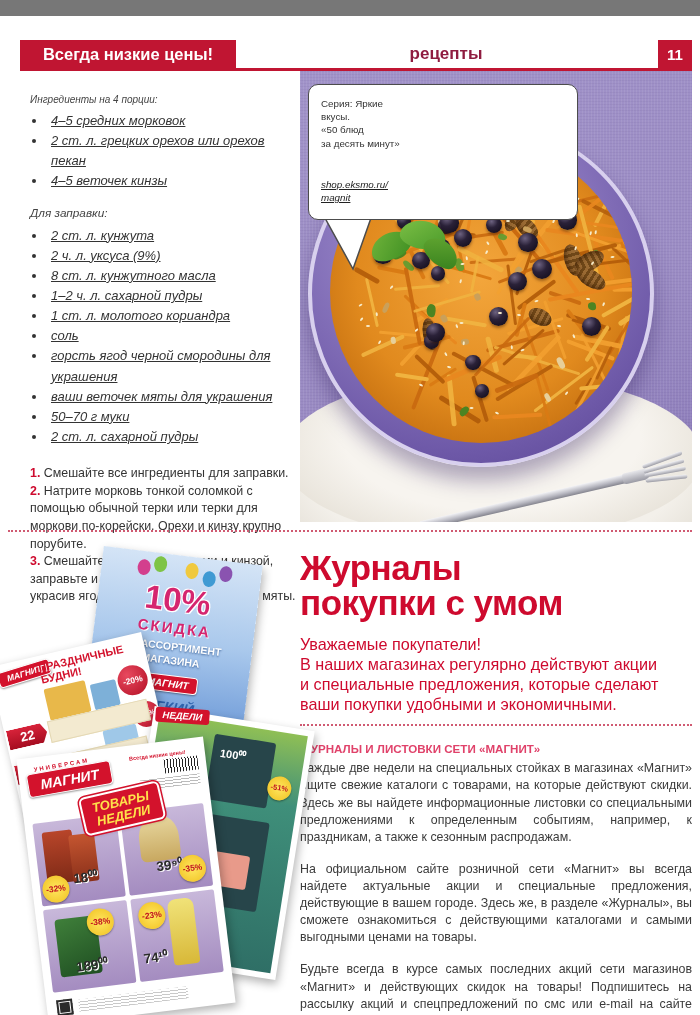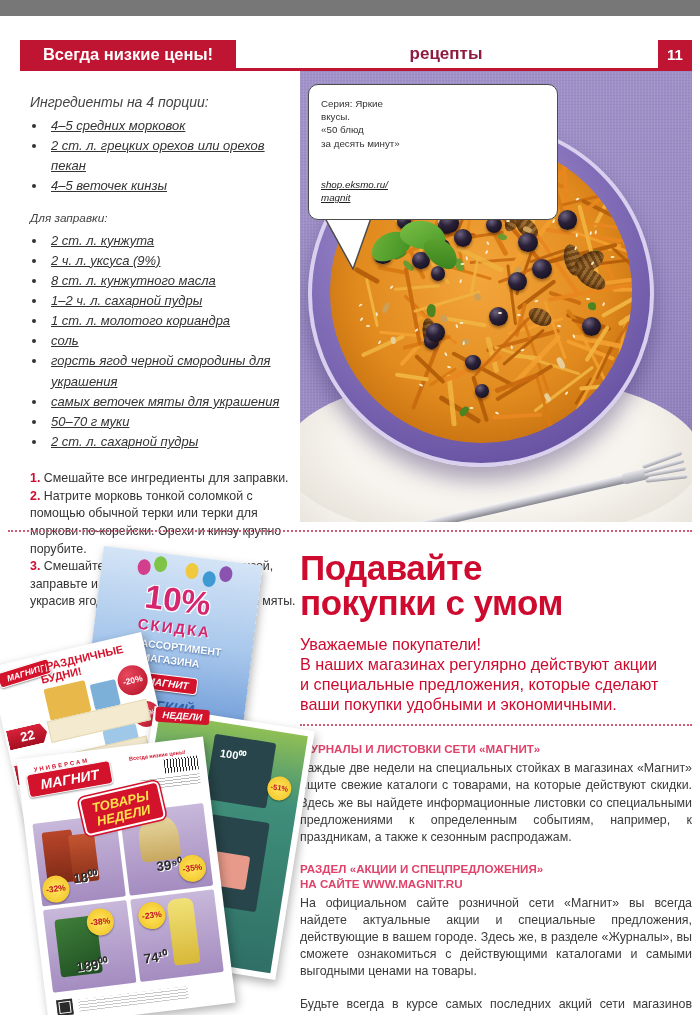--- a/index.html
+++ b/index.html
@@ -13,21 +13,21 @@
   .hdr-line{position:absolute;left:20px;top:52px;width:664px;height:3px;background:#c01532;}
   .hdr-section{position:absolute;left:236px;top:28px;width:420px;text-align:center;
     color:#8f1c40;font-weight:bold;font-size:17px;}
   .hdr-ribbon{position:absolute;left:658px;top:24px;width:34px;height:62px;background:#c01532;
     clip-path:polygon(0 0,100% 0,100% 72%,50% 100%,0 72%);color:#fff;font-weight:bold;
     font-size:15px;text-align:center;padding-top:6px;box-sizing:border-box;}
 
   
   .recipe{position:absolute;left:30px;top:58px;width:266px;color:#333;}
   .recipe-title{color:#8f1c40;font-weight:bold;font-size:23.5px;line-height:1.13;}
-  .ing-label{font-style:italic;font-size:14px;color:#444;margin-top:20px;}
+  .ing-label{font-style:italic;font-size:10px;color:#444;margin-top:20px;}
   .ing-list{margin:6px 0 0 0;padding-left:17px;font-style:italic;font-size:13px;line-height:1.55;color:#333;text-decoration:underline;}
   .ing-list li{padding-left:4px;}
   .dress-label{font-style:italic;font-size:11.8px;color:#444;margin-top:14px;}
   .steps{margin-top:18px;font-size:12.4px;line-height:1.42;color:#333;}
   .stepnum{color:#ce0a2e;font-weight:bold;}
 
   
   .photo{position:absolute;left:300px;top:55px;width:392px;height:451px;overflow:hidden;
     background:
       repeating-linear-gradient(90deg,rgba(255,255,255,.07) 0 1px,transparent 1px 3px),
@@ -49,21 +49,21 @@
   .fork{position:absolute;left:118px;top:442px;width:272px;height:26px;transform:rotate(-13deg);transform-origin:left center;}
   .fork-handle{position:absolute;left:0;top:9px;width:215px;height:9px;border-radius:5px;
     background:linear-gradient(180deg,#f2f2f5,#b9b9c2 55%,#84848e);}
   .fork-neck{position:absolute;left:210px;top:8px;width:26px;height:11px;
     background:linear-gradient(180deg,#e8e8ec,#9a9aa4);border-radius:3px;}
   .fork-tine{position:absolute;left:232px;width:42px;height:3.6px;border-radius:2px;
     background:linear-gradient(180deg,#f0f0f4,#9d9da6);transform-origin:left center;}
 
   
   .callout{position:absolute;left:8px;top:13px;width:248px;height:134px;background:#fff;
-    border:1.5px solid #4c4c4c;border-radius:10px;}
+    border:1.5px solid #4c4c4c;border-radius:10px;padding-left:20px;}
   .callout-tail{position:absolute;left:22px;top:145px;}
   .callout-text{position:absolute;left:12px;top:12px;width:82px;font-size:9.8px;line-height:1.35;color:#333;}
   .callout-link{display:inline-block;margin-top:9px;font-style:italic;text-decoration:underline;color:#222;}
   .bookcover{position:absolute;right:12px;top:9px;width:125px;height:116px;background:#a93a3a;
     padding:3px 3px 3px 9px;box-sizing:border-box;box-shadow:1px 2px 4px rgba(0,0,0,.35);}
   .bookcover-in{width:100%;height:100%;background:linear-gradient(180deg,#535968,#434a59);position:relative;text-align:center;}
   .bc-title{font-family:"Liberation Serif",serif;color:#d8ad4e;font-weight:bold;font-size:15px;padding-top:5px;letter-spacing:1px;}
   .bc-sub{color:#e9dfc4;font-size:6.3px;letter-spacing:1px;margin-top:1px;}
   .bc-rule{width:70%;height:1px;background:#a88c44;margin:3px auto 0 auto;}
   .bc-bowl{position:absolute;left:24px;top:34px;width:66px;height:52px;background:#f4f2ee;
@@ -170,21 +170,21 @@
     </ul>
     <div class="dress-label">Для заправки:</div>
     <ul class="ing-list">
       <li>2 ст. л. кунжута</li>
       <li>2 ч. л. уксуса (9%)</li>
       <li>8 ст. л. кунжутного масла</li>
       <li>1–2 ч. л. сахарной пудры</li>
       <li>1 ст. л. молотого кориандра</li>
       <li>соль</li>
       <li>горсть ягод черной смородины для украшения</li>
-      <li>самых веточек мяты для украшения</li>
+      <li>ваши веточек мяты для украшения</li>
       <li>50–70 г муки</li>
       <li>2 ст. л. сахарной пудры</li>
     </ul>
     <div class="steps">
       <p style="margin:0;"><b class="stepnum">1.</b> <span>Смешайте все ингредиенты для заправки.</span></p>
       <p style="margin:0;"><b class="stepnum">2.</b> <span>Натрите морковь тонкой соломкой с помощью обычной терки или терки для моркови по-корейски. Орехи и кинзу крупно порубите.</span></p>
       <p style="margin:0;"><b class="stepnum">3.</b> <span>Смешайте морковь с орехами и кинзой, заправьте и перемешайте. Подавайте, украсив ягодами смородины и веточкой мяты.</span></p>
     </div>
   </div>
 
@@ -525,34 +525,32 @@
         <div class="fw-prod" style="left:124px;top:92px;width:26px;height:66px;background:linear-gradient(180deg,#f0e278,#d8b838);border-radius:8px 8px 4px 4px;"></div>
         <div class="fw-price" style="left:94px;top:138px;">74¹⁰</div>
         <div class="fw-disc" style="left:94px;top:92px;">-23%</div>
       </div>
       <div class="fw-qr"></div>
       <div class="fw-foot"></div>
     </div>
   </div>
 
   <div class="promo">
-    <div class="promo-title pre">Подавайте
+    <div class="promo-title pre">Журналы
 покупки с умом</div>
     <div class="promo-intro pre">Уважаемые покупатели!
 В наших магазинах регулярно действуют акции
 и специальные предложения, которые сделают
 ваши покупки удобными и экономичными.</div>
     <div class="promo-sep"></div>
     <div class="psec">
       <div class="psec-h pre">ЖУРНАЛЫ И ЛИСТОВКИ СЕТИ «МАГНИТ»</div>
       <div class="psec-b">Каждые две недели на специальных стойках в магазинах «Магнит» ищите свежие каталоги с товарами, на которые действуют скидки. Здесь же вы найдете информационные листовки со специальными предложениями к определенным событиям, например, к праздникам, а также к сезонным распродажам.</div>
     </div>
     <div class="psec">
-      <div class="psec-h pre">РАЗДЕЛ «АКЦИИ И СПЕЦПРЕДЛОЖЕНИЯ»
-НА САЙТЕ WWW.MAGNIT.RU</div>
       <div class="psec-b">На официальном сайте розничной сети «Магнит» вы всегда найдете актуальные акции и специальные предложения, действующие в вашем городе. Здесь же, в разделе «Журналы», вы сможете ознакомиться с действующими каталогами и самыми выгодными ценами на товары.</div>
     </div>
     <div class="psec">
       <div class="psec-b">Будьте всегда в курсе самых последних акций сети магазинов «Магнит» и действующих скидок на товары! Подпишитесь на рассылку акций и спецпредложений по смс или e-mail на сайте www.magnit.ru.</div>
     </div>
   </div>
 
 </div>
 
 </body></html>

